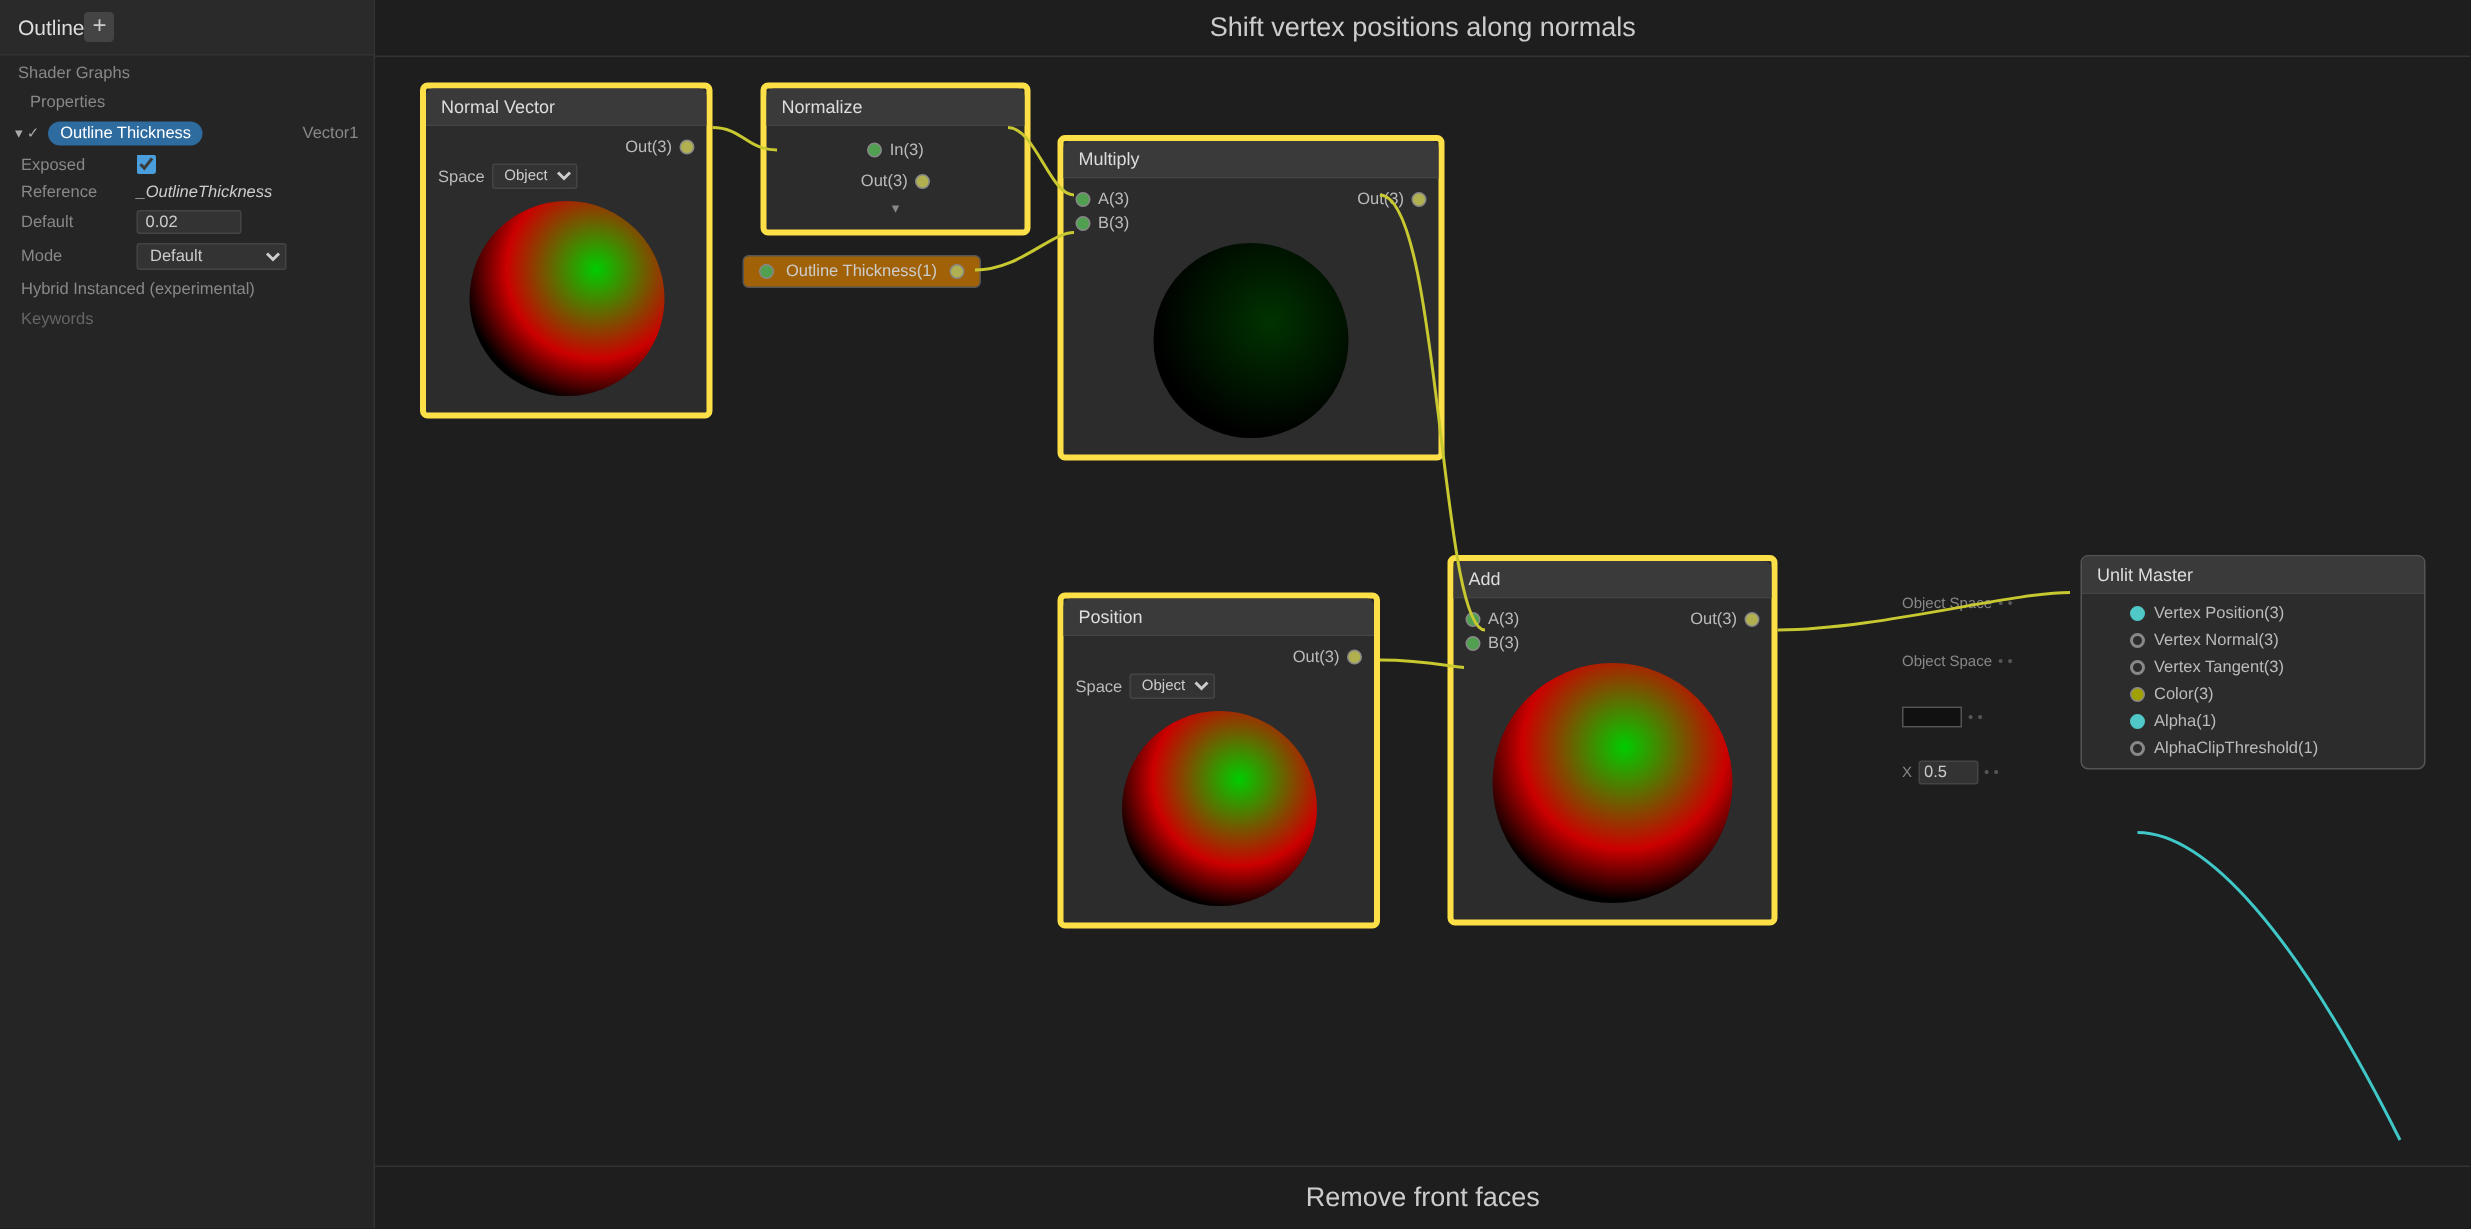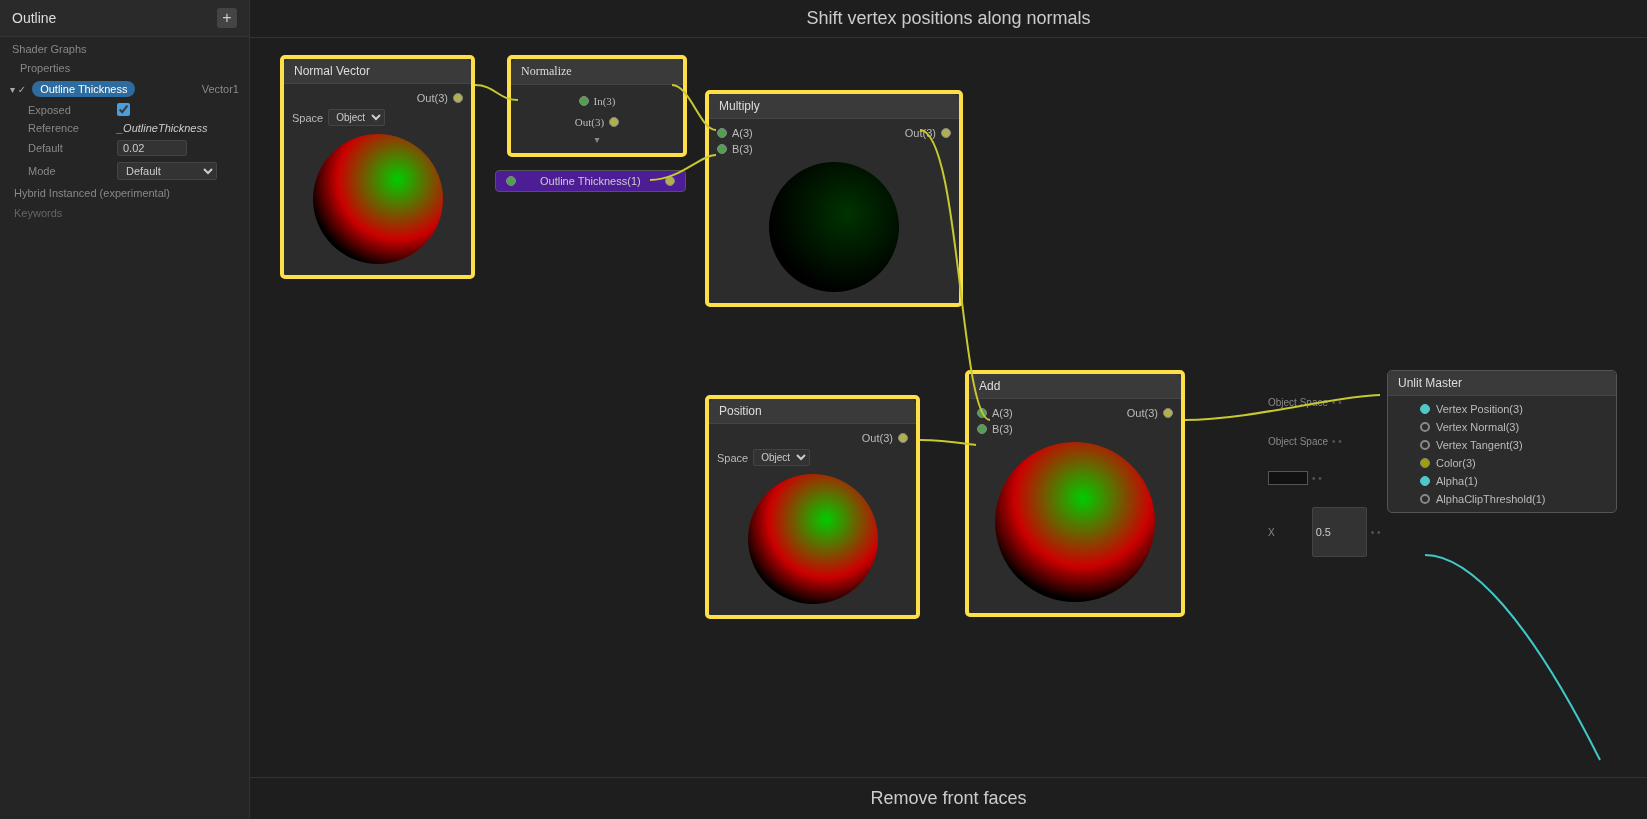--- a/index.html
+++ b/index.html
@@ -20,21 +20,20 @@
       min-width: 250px;
       background: #252525;
       border-right: 1px solid #333;
       display: flex;
       flex-direction: column;
       height: 100%;
     }
     .sidebar-header {
       display: flex;
       align-items: center;
-      justify-content: space-between;
       padding: 8px 12px;
       background: #2a2a2a;
       border-bottom: 1px solid #333;
     }
     .sidebar-title {
       font-size: 14px;
       color: #ddd;
       font-weight: 500;
     }
     .sidebar-add-btn {
@@ -79,22 +78,22 @@
       cursor: pointer;
     }
     .prop-type {
       margin-left: auto;
       color: #888;
       font-size: 11px;
     }
     .prop-detail-row {
       display: flex;
       align-items: center;
-      padding: 3px 28px;
-      gap: 24px;
+      padding: 3px 14px;
+      gap: 12px;
       font-size: 11px;
     }
     .prop-detail-label {
       color: #888;
       width: 65px;
     }
     .prop-checkbox {
       accent-color: #4a9edd;
     }
     .prop-input {
@@ -251,27 +250,27 @@
     .collapse-arrow {
       text-align: center;
       color: #888;
       font-size: 10px;
       padding: 2px 0;
     }
 
     
     .outline-node {
       position: absolute;
-      background: #4c1d95;
+      background: #a16207;
       border: 1px solid #555;
       border-radius: 4px;
       padding: 4px 10px;
       display: flex;
       align-items: center;
-      gap: 24px;
+      gap: 8px;
       font-size: 11px;
       color: #ccc;
     }
 
     
     .unlit-master {
       position: absolute;
       background: #2c2c2c;
       border: 1px solid #555;
       border-radius: 5px;
@@ -302,25 +301,24 @@
       display: inline-block;
     }
     .x-label {
       color: #888;
       font-size: 10px;
     }
     .threshold-input {
       background: #333;
       border: 1px solid #444;
       color: #ccc;
-      width: 55px;
-      font-size: 11px;
-      padding: 18px 3px;
+      width: 40px;
+      font-size: 11px;
+      padding: 1px 3px;
       border-radius: 2px;
-      margin-left: 33px;
     }
 
     
     #wires-svg {
       position: absolute;
       top: 0; left: 0;
       width: 100%;
       height: 100%;
       pointer-events: none;
     }
@@ -412,21 +410,21 @@
         <select class="space-select">
           <option>Object</option>
         </select>
       </div>
       <div class="preview-circle-container">
         <div class="preview-circle nv"></div>
       </div>
     </div>
   </div>
 
-  <div class="node-card" style="left:257px; top:55px; width:165px;font-family:Liberation Serif, serif;">
+  <div class="node-card" style="left:257px; top:55px; width:165px;">
     <div class="node-title">Normalize</div>
     <div class="node-body">
       <div class="node-port-row" style="justify-content:space-between;flex-direction:column;">
         <div class="node-port-row left">
           <span class="port-dot green"></span>
           <span>In(3)</span>
         </div>
         <div class="node-port-row">
           <span>Out(3)</span>
           <span class="port-dot"></span>

